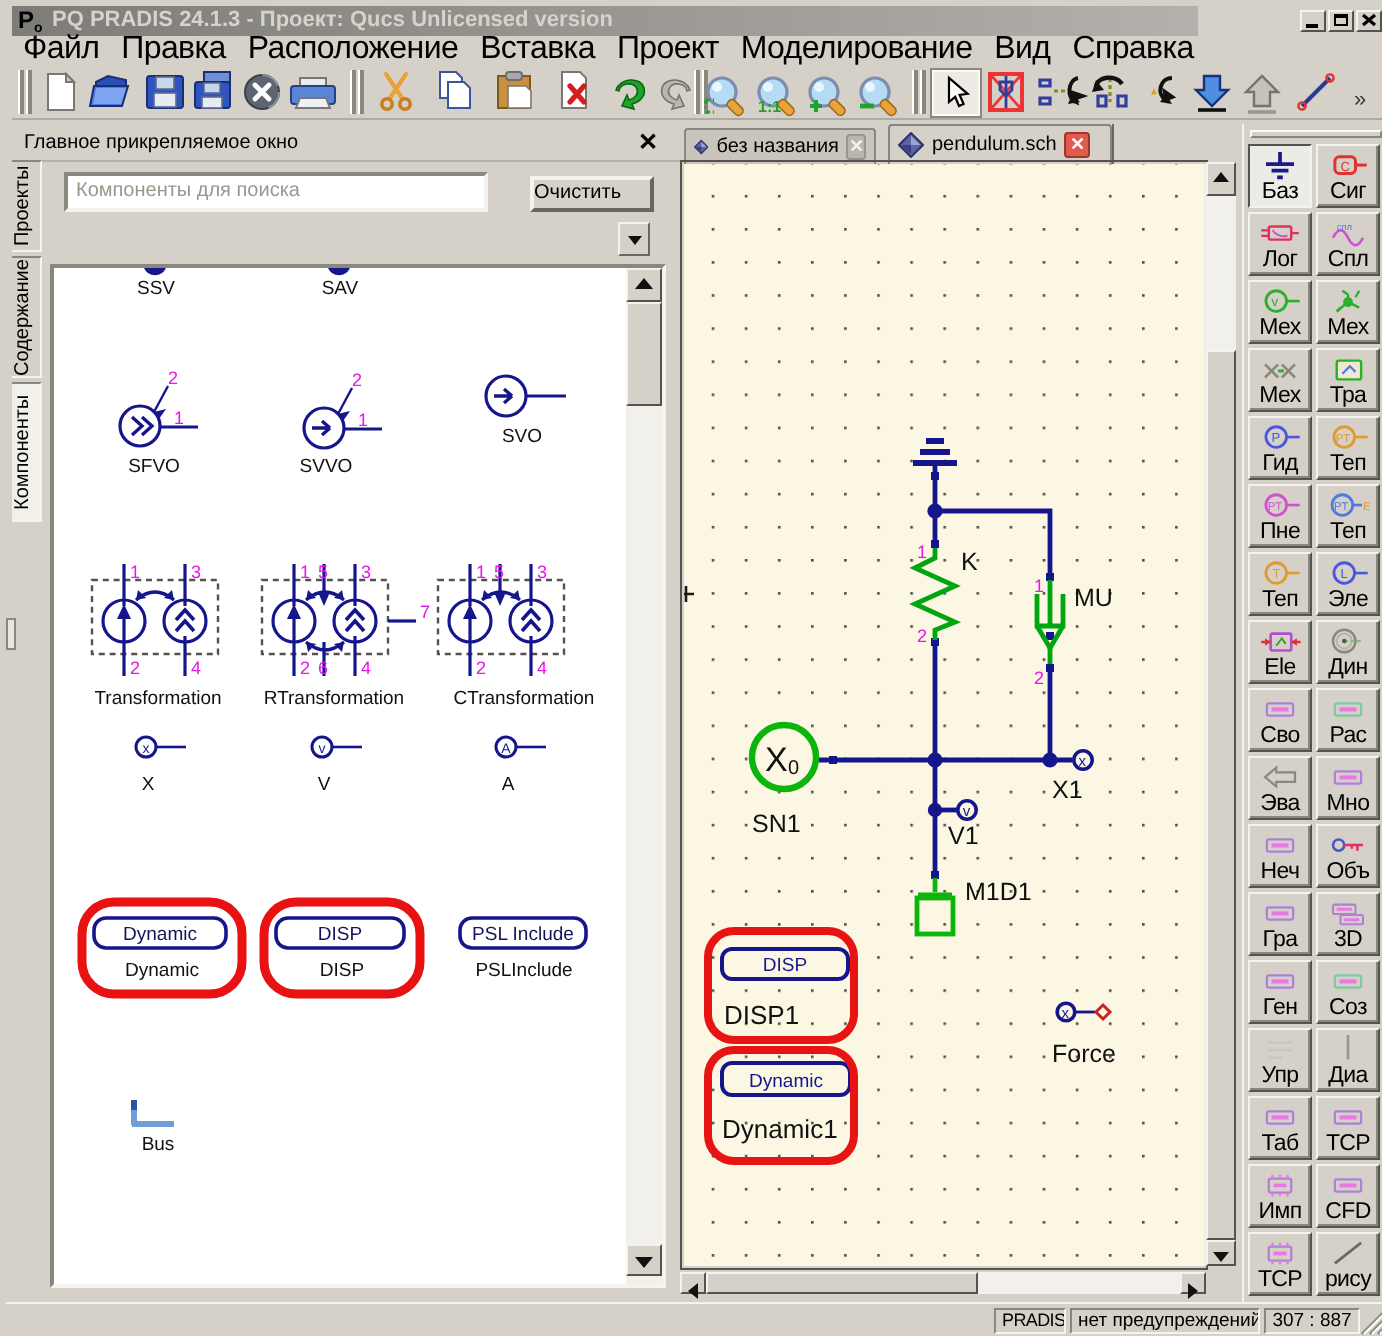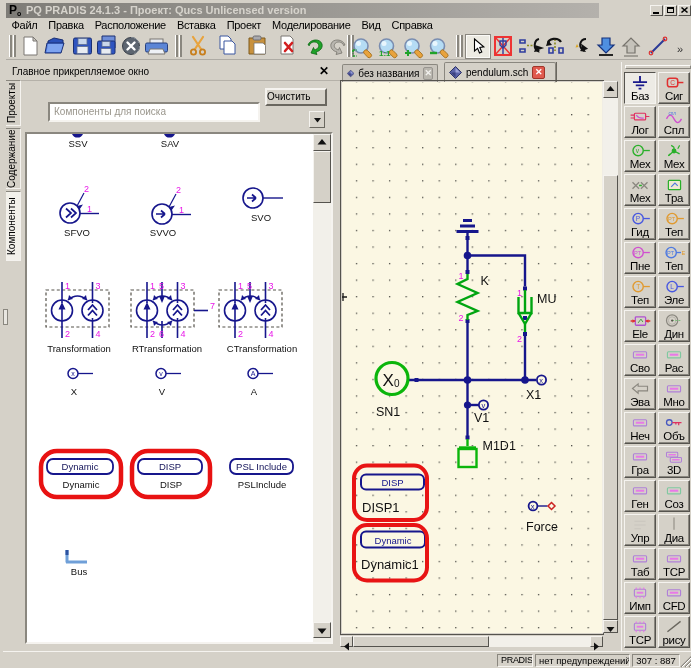--- a/index.html
+++ b/index.html
@@ -11,37 +11,37 @@
 #titlebar{left:3px;top:3px;width:593px;height:15px;
  background:linear-gradient(to right,#7e7c77,#b4b1ac);color:#d6d3cc;
  font-size:11px;font-weight:bold;line-height:15px;padding-left:20px;}
 #appico{left:6px;top:3px;width:15px;height:14px;
  font-size:12px;font-weight:bold;color:#000;line-height:14px;text-align:left;}
 #appico i{font-style:normal;font-size:7px;vertical-align:-2px;}
 .capbtn{top:5px;width:13px;height:11px;background:#d5d1c8;
  border:1px solid;border-color:#f5f3ef #55534e #55534e #f5f3ef;
  font-size:9px;line-height:8px;text-align:center;color:#000;font-weight:bold;}
 
-#menubar{left:3px;top:18px;width:685px;height:14px;font-size:11px;color:#000;
+#menubar{left:3px;top:18px;width:685px;height:14px;font-size:16px;color:#000;
  display:flex;align-items:center;}
 #menubar span{padding:0 5.5px;letter-spacing:-0.3px;}
 
 #toolbar{left:3px;top:32px;width:685px;height:28px;border-bottom:1px solid #aeaba4;}
 
 #dockhead{left:3px;top:62px;width:334px;height:19px;font-size:10px;color:#000;
  line-height:19px;padding-left:6px;border-bottom:1px solid #b5b1a9;}
 #dockx{left:314px;top:64px;width:14px;height:14px;font-size:12px;line-height:14px;
  text-align:center;color:#000;font-weight:bold;}
 .vtab{left:3px;width:15px;font-size:10px!important;background:#d5d1c8;
  border:1px solid;border-color:#f5f3ef #8a877f #8a877f #f5f3ef;border-right:none;
  writing-mode:vertical-rl;transform:rotate(180deg);font-size:11px;color:#000;
  text-align:center;}
-#searchbox{left:29px;top:102px;width:212px;height:20px;background:#fff;
+#searchbox{left:29px;top:86px;width:212px;height:20px;background:#fff;
  border:2px solid;border-color:#8a877f #f5f3ef #f5f3ef #8a877f;
- font-size:10px;color:#9a968c;line-height:16px;padding-left:4px;margin-left:16px;}
+ font-size:10px;color:#9a968c;line-height:16px;padding-left:4px;}
 #clearbtn{left:262px;top:88px;width:62px;height:18px;background:#d5d1c8;
  border:2px solid;border-color:#f5f3ef #6a675f #6a675f #f5f3ef;
  font-size:10px;color:#000;text-align:left;line-height:14px;}
 #combo{left:29px;top:109px;width:292px;height:21px;background:#fff;
  border:2px solid;border-color:#8a877f #f5f3ef #f5f3ef #8a877f;
  font-size:10px;color:#000;line-height:17px;padding-left:4px;}
 #combobtn{left:306px;top:111px;width:16px;height:17px;background:#d5d1c8;
  border:1px solid;border-color:#f5f3ef #6a675f #6a675f #f5f3ef;}
 #listarea{left:22px;top:132px;width:308px;height:512px;background:#fff;
  border:2px solid;border-color:#8a877f #f5f3ef #f5f3ef #8a877f;}

